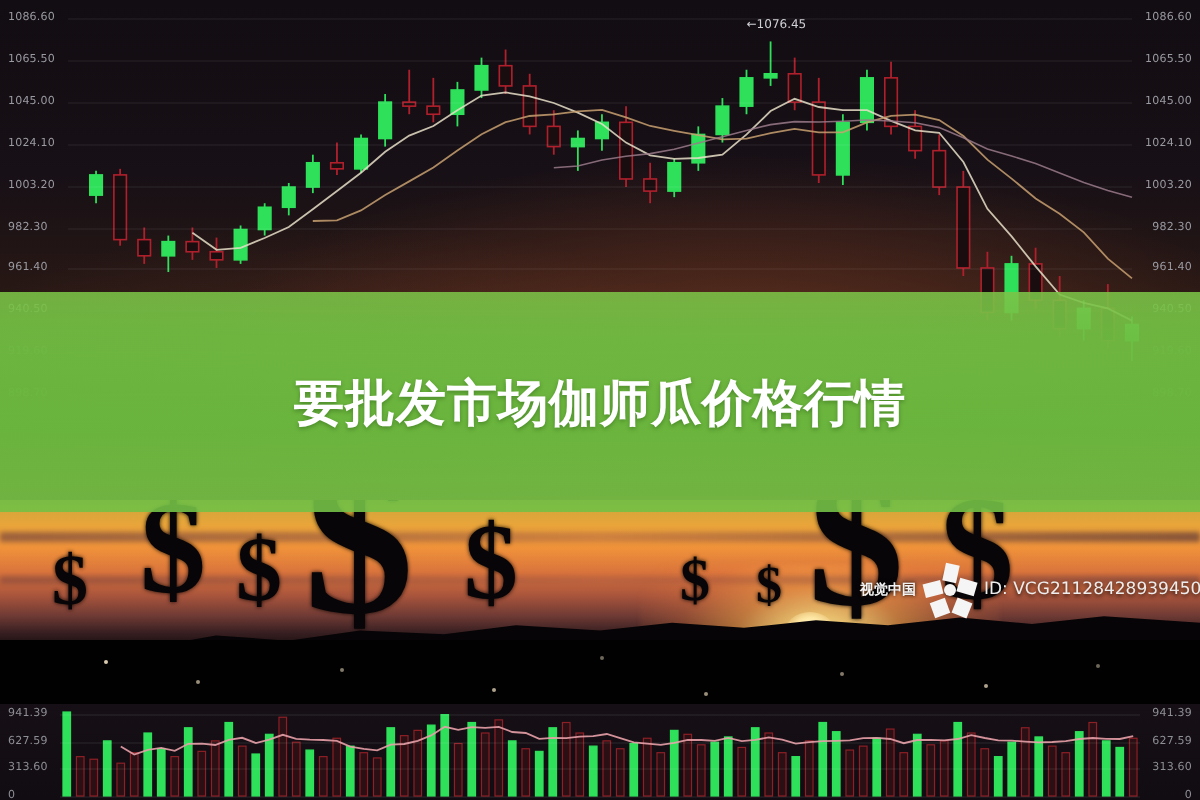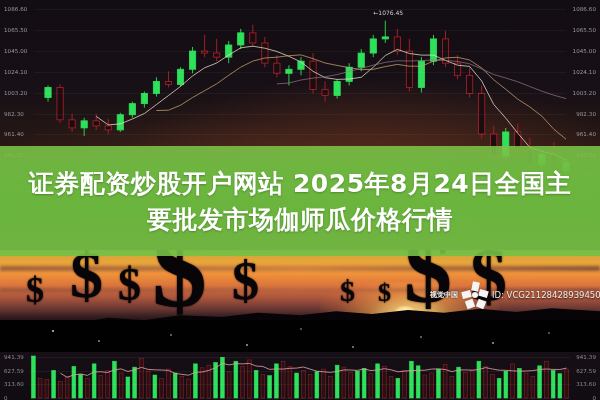--- a/index.html
+++ b/index.html
@@ -390,21 +390,20 @@
     <div id="vol-axis-right">
         <div class="axlabel vol r" style="top: 2px;">941.39</div>
         <div class="axlabel vol r" style="top: 15.5px;">627.59</div>
         <div class="axlabel vol r" style="top: 29px;">313.60</div>
         <div class="axlabel vol r" style="top: 42.5px;">0</div>
       </div>
   <div class="vgl" style="top: 5px;"></div><div class="vgl" style="top: 18.5px;"></div><div class="vgl" style="top: 32px;"></div><div class="vgl" style="top: 45.5px;"></div></div>
 
   <div class="band"></div>
   <div class="headline">
-    <div class="hl-line">证券配资炒股开户网站 2025年8月24日全国主</div>
     <div class="hl-line">要批发市场伽师瓜价格行情</div>
   </div>
 
   <div class="wm">
     <div class="wm-cn">视觉中国</div>
     <div class="wm-mark">
       <span style="left:10px;top:0px;width:7px;height:9px;transform:rotate(12deg);"></span>
       <span style="left:0px;top:9px;width:9px;height:7px;transform:rotate(-14deg);"></span>
       <span style="left:17px;top:8px;width:9px;height:7px;transform:rotate(16deg);"></span>
       <span style="left:4px;top:18px;width:8px;height:8px;transform:rotate(-20deg);"></span>

